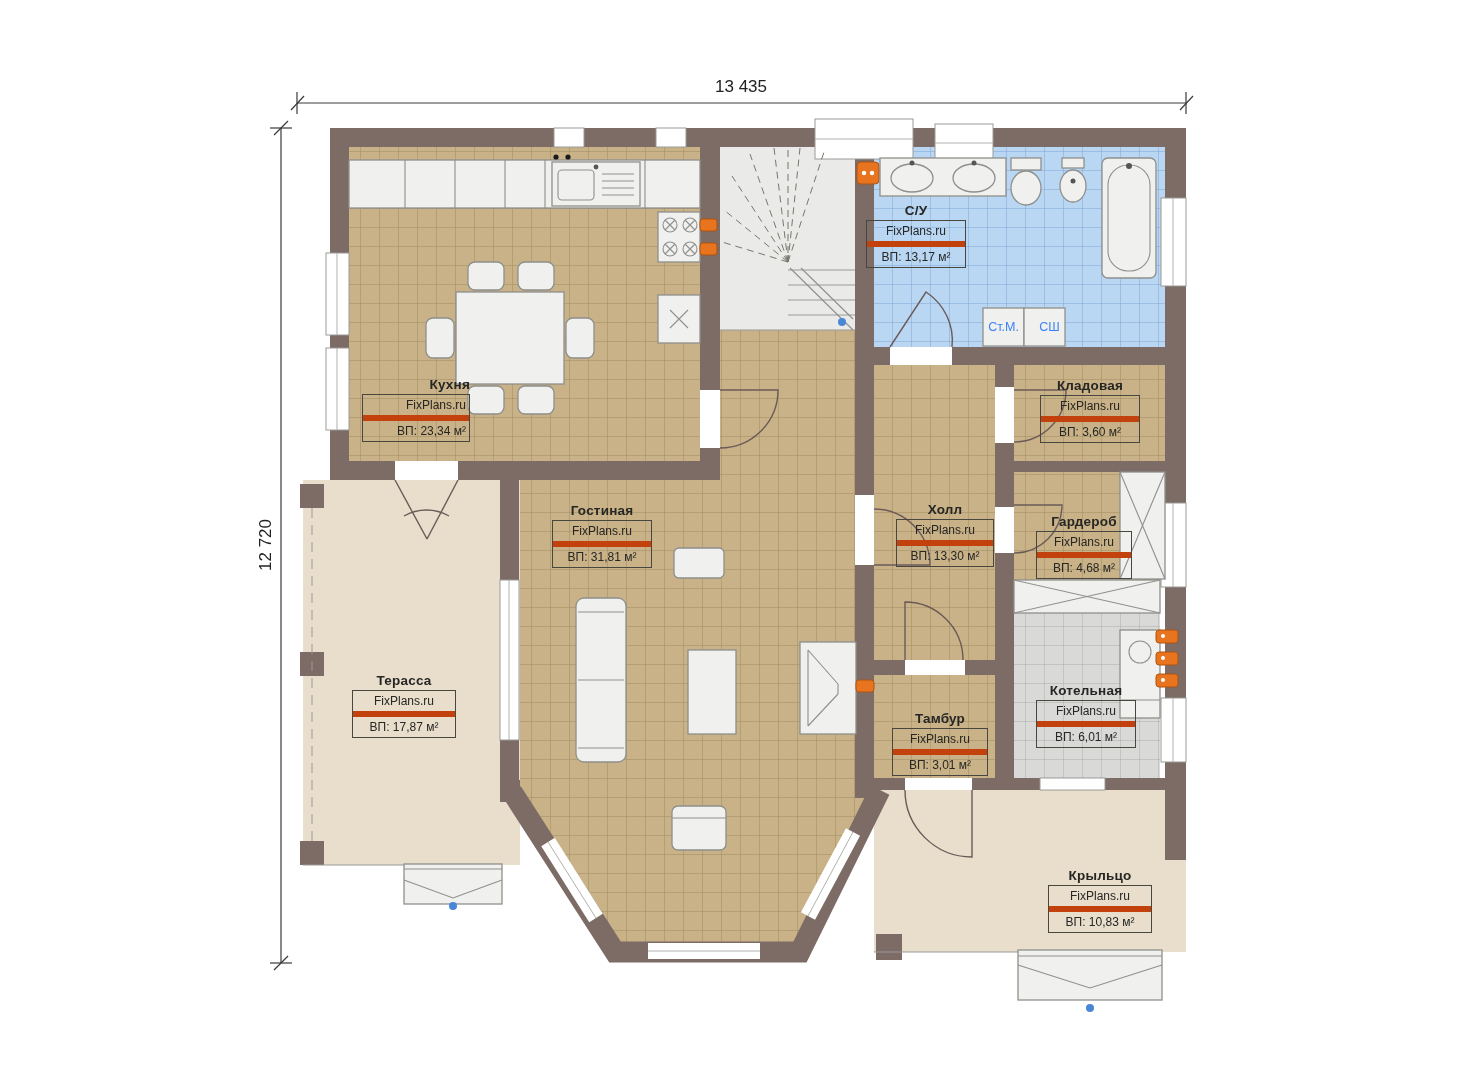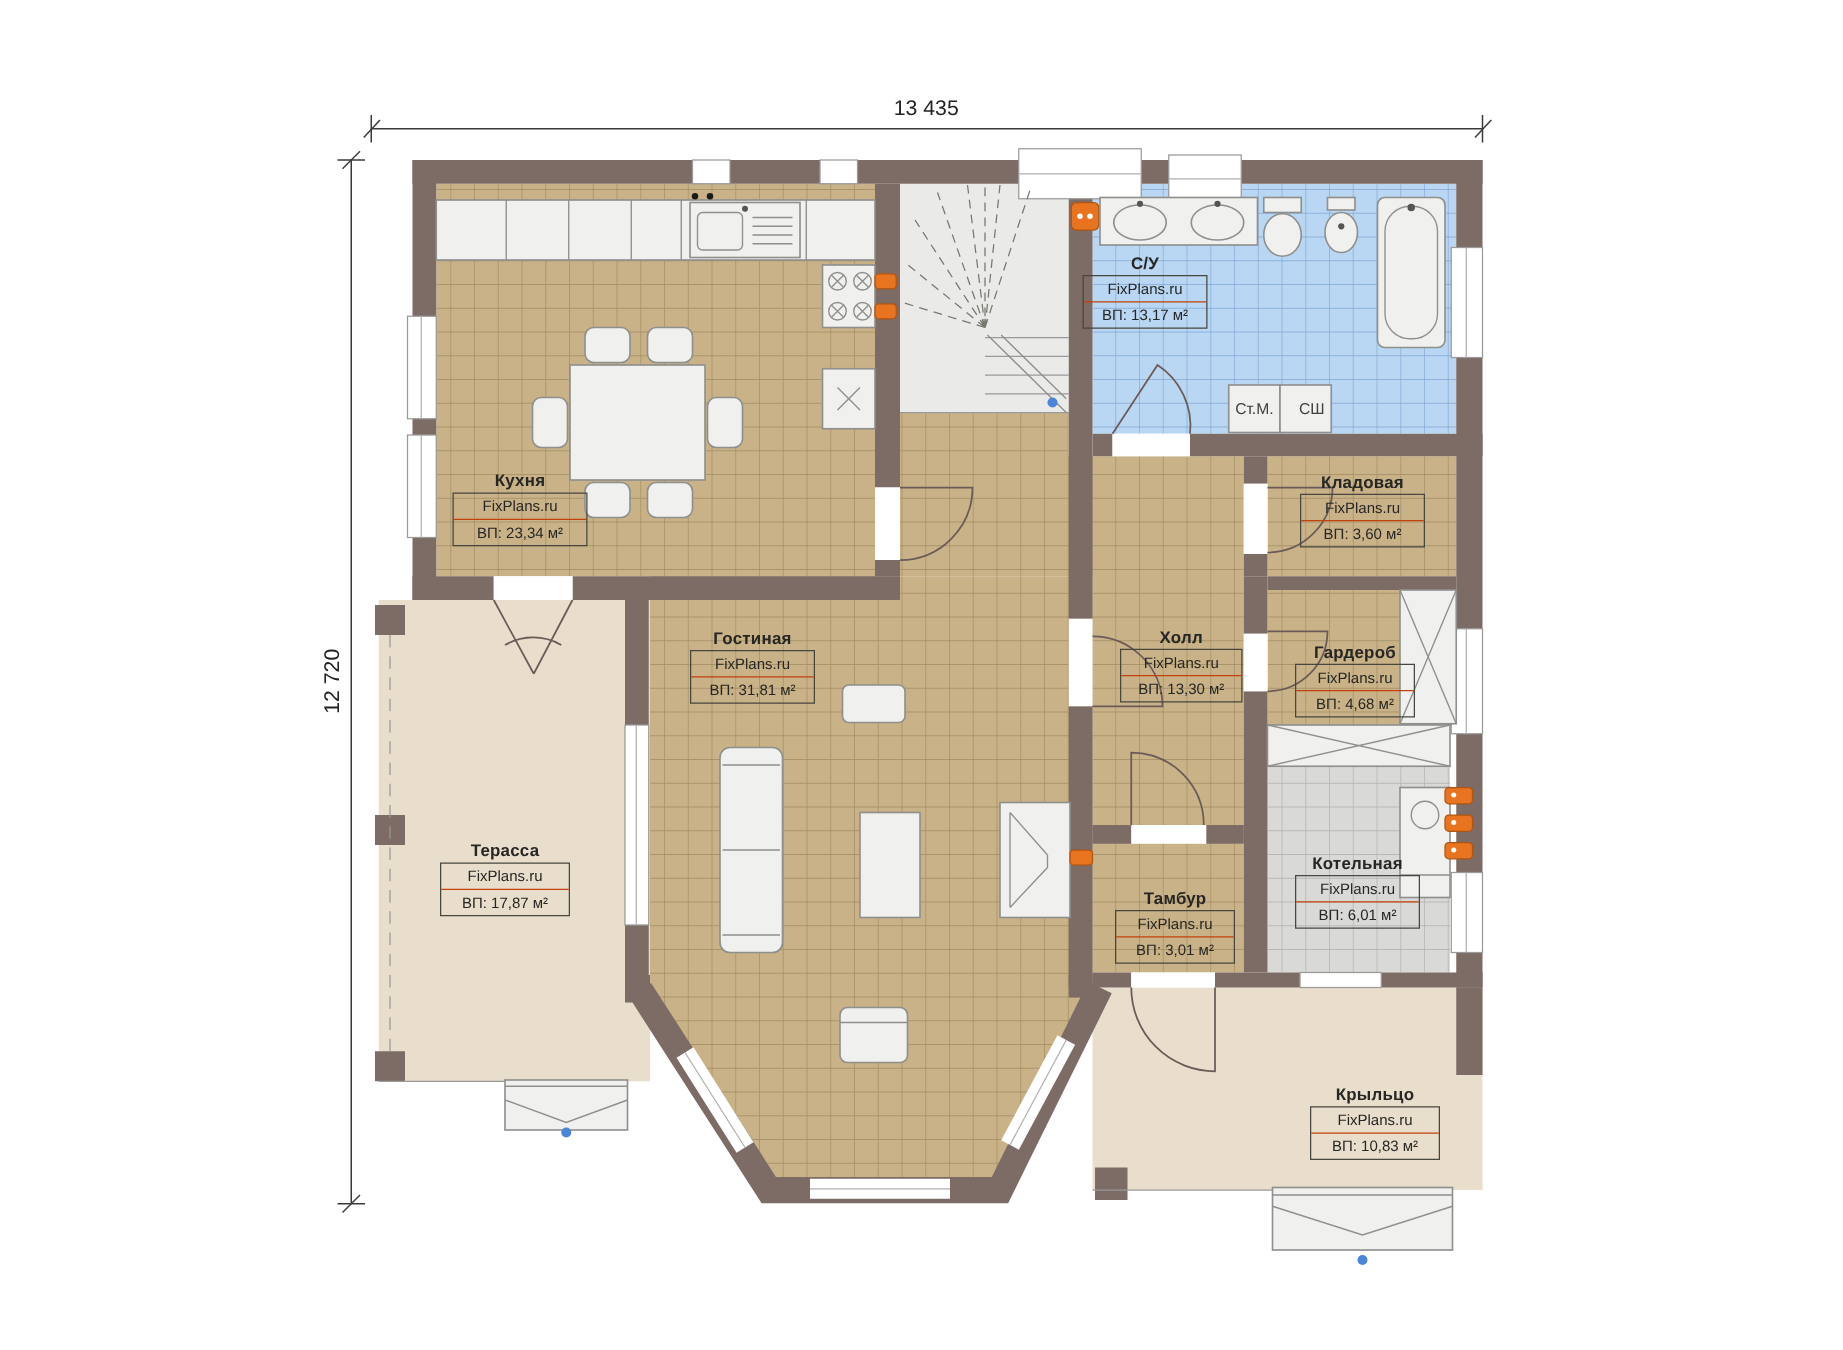--- a/index.html
+++ b/index.html
@@ -18,23 +18,23 @@
   .dash{stroke:#77776f;stroke-width:1;fill:none;stroke-dasharray:7 5;}
   .orange{fill:#e87420;stroke:#b05510;stroke-width:1;}
   .dim{stroke:#3a3a3a;stroke-width:1.2;}
   .bluedot{fill:#4a86d8;}
 
   
   .room-label{position:absolute;text-align:center;color:#262624;}
   .room-name{font-weight:bold;font-size:13.5px;margin-bottom:2px;letter-spacing:.2px;}
   .room-box{border:1px solid #47463f;}
   .room-box .row{font-size:12px;line-height:1.25;padding:2.5px 3px;white-space:nowrap;}
-  .room-box .row + .row{border-top:1px solid #c2410c;}
-
-  .appliance-label{position:absolute;font-size:12.5px;color:#404040;display:flex;
+  .room-box .row + .row{border-top:6px solid #c2410c;}
+
+  .appliance-label{position:absolute;font-size:12.5px;color:#3b82f6;display:flex;
                    align-items:center;justify-content:center;}
 
   .dim-label{position:absolute;font-size:17px;color:#222;text-align:center;}
   .dim-label.vertical{transform:rotate(-90deg);transform-origin:center center;}
 </style>
 </head>
 <body>
 
 <div class="stage">
 
@@ -292,21 +292,21 @@
   <g>
     <line class="tread" x1="874" y1="952" x2="1018" y2="952"></line>
     <g>
       <rect class="fix" x="1018" y="950" width="144" height="50"></rect>
       <path class="fixline" d="M1018,965 L1090,988 L1162,965 M1018,956 H1162"></path>
       <circle class="bluedot" cx="1090" cy="1008" r="4"></circle>
     </g>
   </g>
 </svg>
 
-<div class="room-label" style="left:362px;top:377px;width:108px;">
+<div class="room-label" style="left:362px;top:377px;width:108px;text-align:right;">
   <div class="room-name">Кухня</div>
   <div class="room-box">
     <div class="row">FixPlans.ru</div>
     <div class="row">ВП: 23,34 м²</div>
   </div>
 </div>
 
 <div class="room-label" style="left:866px;top:203px;width:100px;">
   <div class="room-name">С/У</div>
   <div class="room-box">

